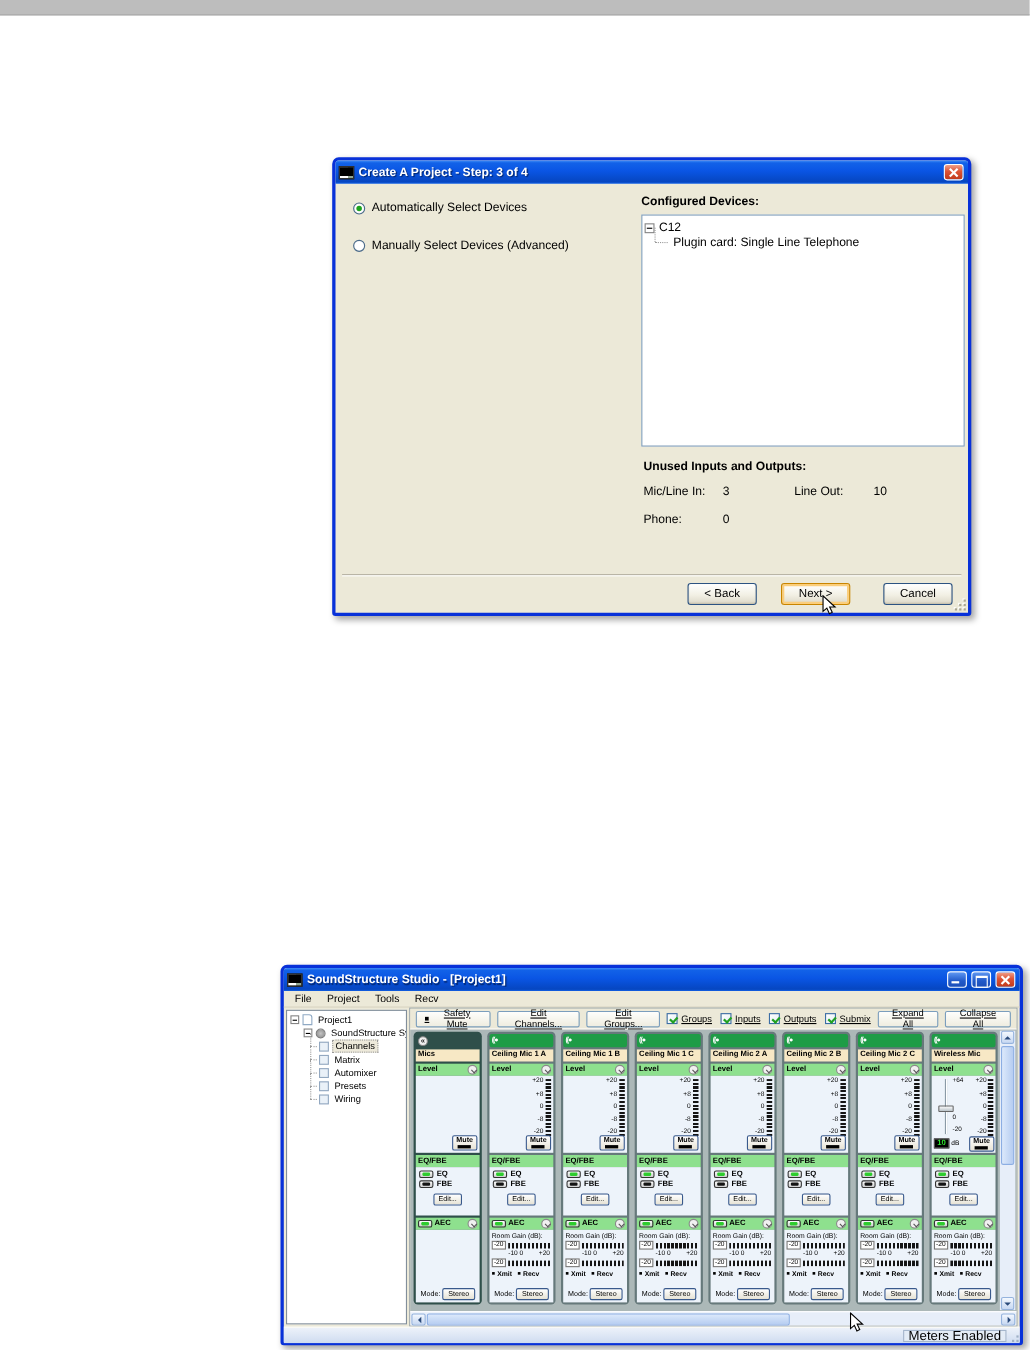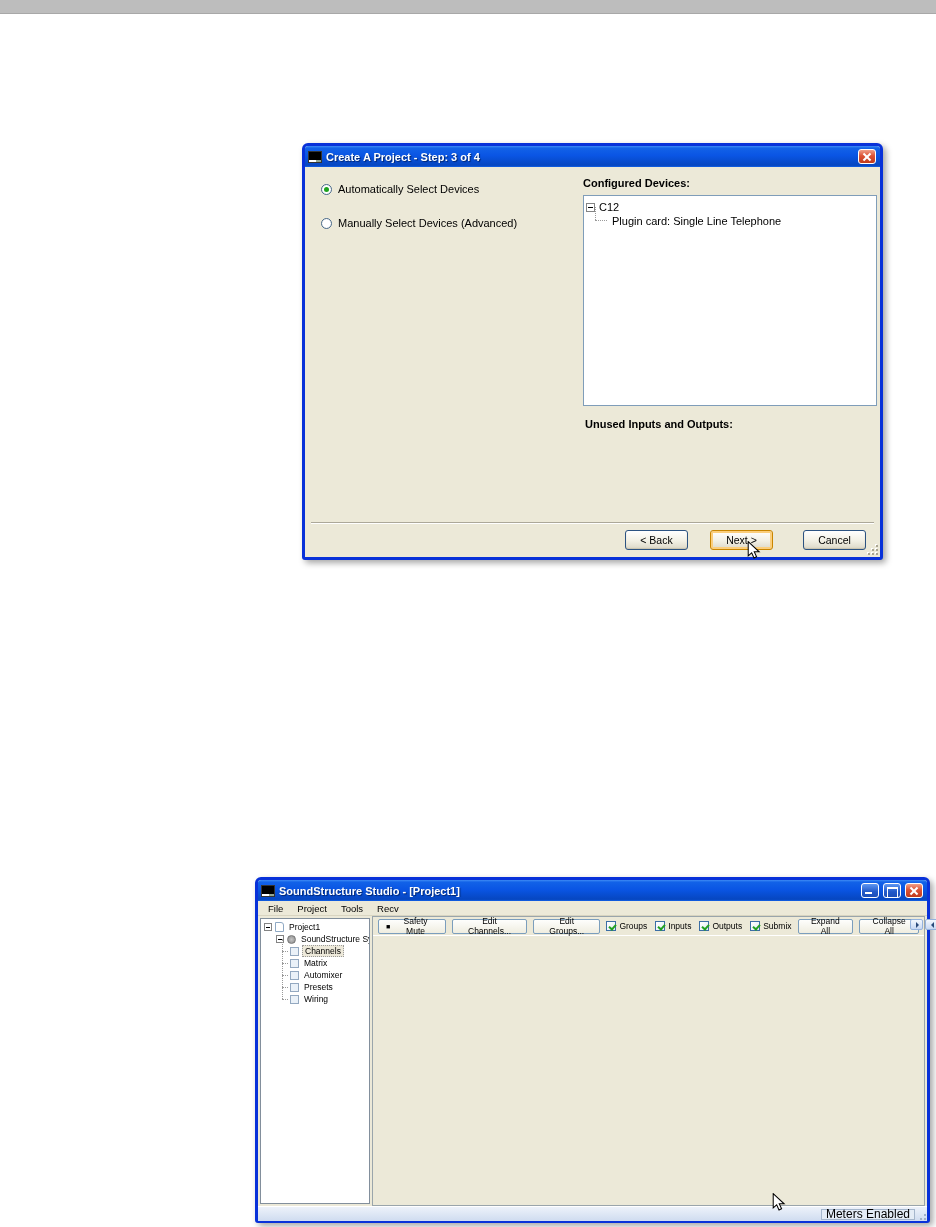--- a/index.html
+++ b/index.html
@@ -70,21 +70,21 @@
   .tree-row .lbl{padding:0 2px;}
   .tree-row .lbl.sel{background:#EDE9DA;border:1px dotted #9a9a9a;}
   .tree-row.child::before{content:"";position:absolute;left:21px;top:-6px;height:12px;border-left:1px dotted #9a9a9a;}
   .tree-row.child::after{content:"";position:absolute;left:21px;top:6px;width:6px;border-top:1px dotted #9a9a9a;}
   .expand-box{width:8px;height:8px;border:1px solid #848484;background:#fff;position:relative;flex:0 0 auto;}
   .expand-box::before{content:"";position:absolute;left:1px;top:2.5px;width:4px;height:1px;background:#000;}
   .page-icon{width:9px;height:10px;background:#fff;border:1px solid #8FA9C4;border-top-right-radius:3px;flex:0 0 auto;}
   .circle-icon{width:9px;height:9px;border-radius:50%;background:radial-gradient(#c4c4c4,#8a8a8a);border:1px solid #777;flex:0 0 auto;}
   .box-icon{width:9px;height:9px;background:#EAF1F8;border:1px solid #93A8C0;flex:0 0 auto;}
 
-  .main-area{position:absolute;left:114px;right:2px;top:0;bottom:0;display:flex;flex-direction:row;border:1px solid #9aa5ab;}
+  .main-area{position:absolute;left:114px;right:2px;top:0;bottom:0;display:flex;flex-direction:column;border:1px solid #9aa5ab;text-decoration:underline;}
   .toolbar{height:19px;background:var(--dlg-bg);display:flex;align-items:center;gap:6px;padding:0 5px;font-size:8.5px;border-bottom:1px solid #fff;}
   .tb-button{height:15px;font-size:8.5px;font-family:inherit;border:1px solid #7B9EBD;border-radius:2px;
              background:linear-gradient(#FEFEFC,#EFEDE0);padding:0 7px;display:flex;align-items:center;gap:3px;color:#000;}
   .sm-icon{font-size:7px;line-height:1;}
   .cb-item{display:flex;align-items:center;gap:3px;}
   .cb{width:10px;height:10px;border:1px solid #3B6EA5;background:linear-gradient(135deg,#fff,#E4EDF6);position:relative;flex:0 0 auto;}
   .cb.checked::after{content:"";position:absolute;left:2px;top:2px;width:5px;height:3px;border-left:2px solid #21A121;border-bottom:2px solid #21A121;transform:rotate(-48deg);}
 
   .viewport{flex:1;position:relative;background:#ACB8B8;overflow:hidden;}
   .hscroll{height:13px;background:#E7EEF9;position:relative;border-top:1px solid #fff;}
@@ -183,20 +183,25 @@
     <div class="treebox">
       <div class="wtree-row">
         <span class="minus-box"></span>
         <span>C12</span>
       </div>
       <div class="wtree-row child">
         <span>Plugin card: Single Line Telephone</span>
       </div>
     </div>
     <div class="bold-lbl" id="unused-label">Unused Inputs and Outputs:</div>
+    <div class="stats-grid" id="wizard-stats">
+        <div class="stat-cell"><span class="stat-label">Mic/Line In:</span><span class="stat-value">3</span></div>
+        <div class="stat-cell"><span class="stat-label">Line Out:</span><span class="stat-value">10</span></div>
+        <div class="stat-cell"><span class="stat-label">Phone:</span><span class="stat-value">0</span></div>
+      </div>
     <div class="divider"></div>
     <button class="xp-btn" style="left:320px">&lt; Back</button>
     <button class="xp-btn focused" style="left:405px">Next &gt;</button>
     <button class="xp-btn" style="left:498px">Cancel</button>
     <div class="grip">
         <i></i>
         <i></i>
         <i></i>
         <i></i>
         <i></i>

